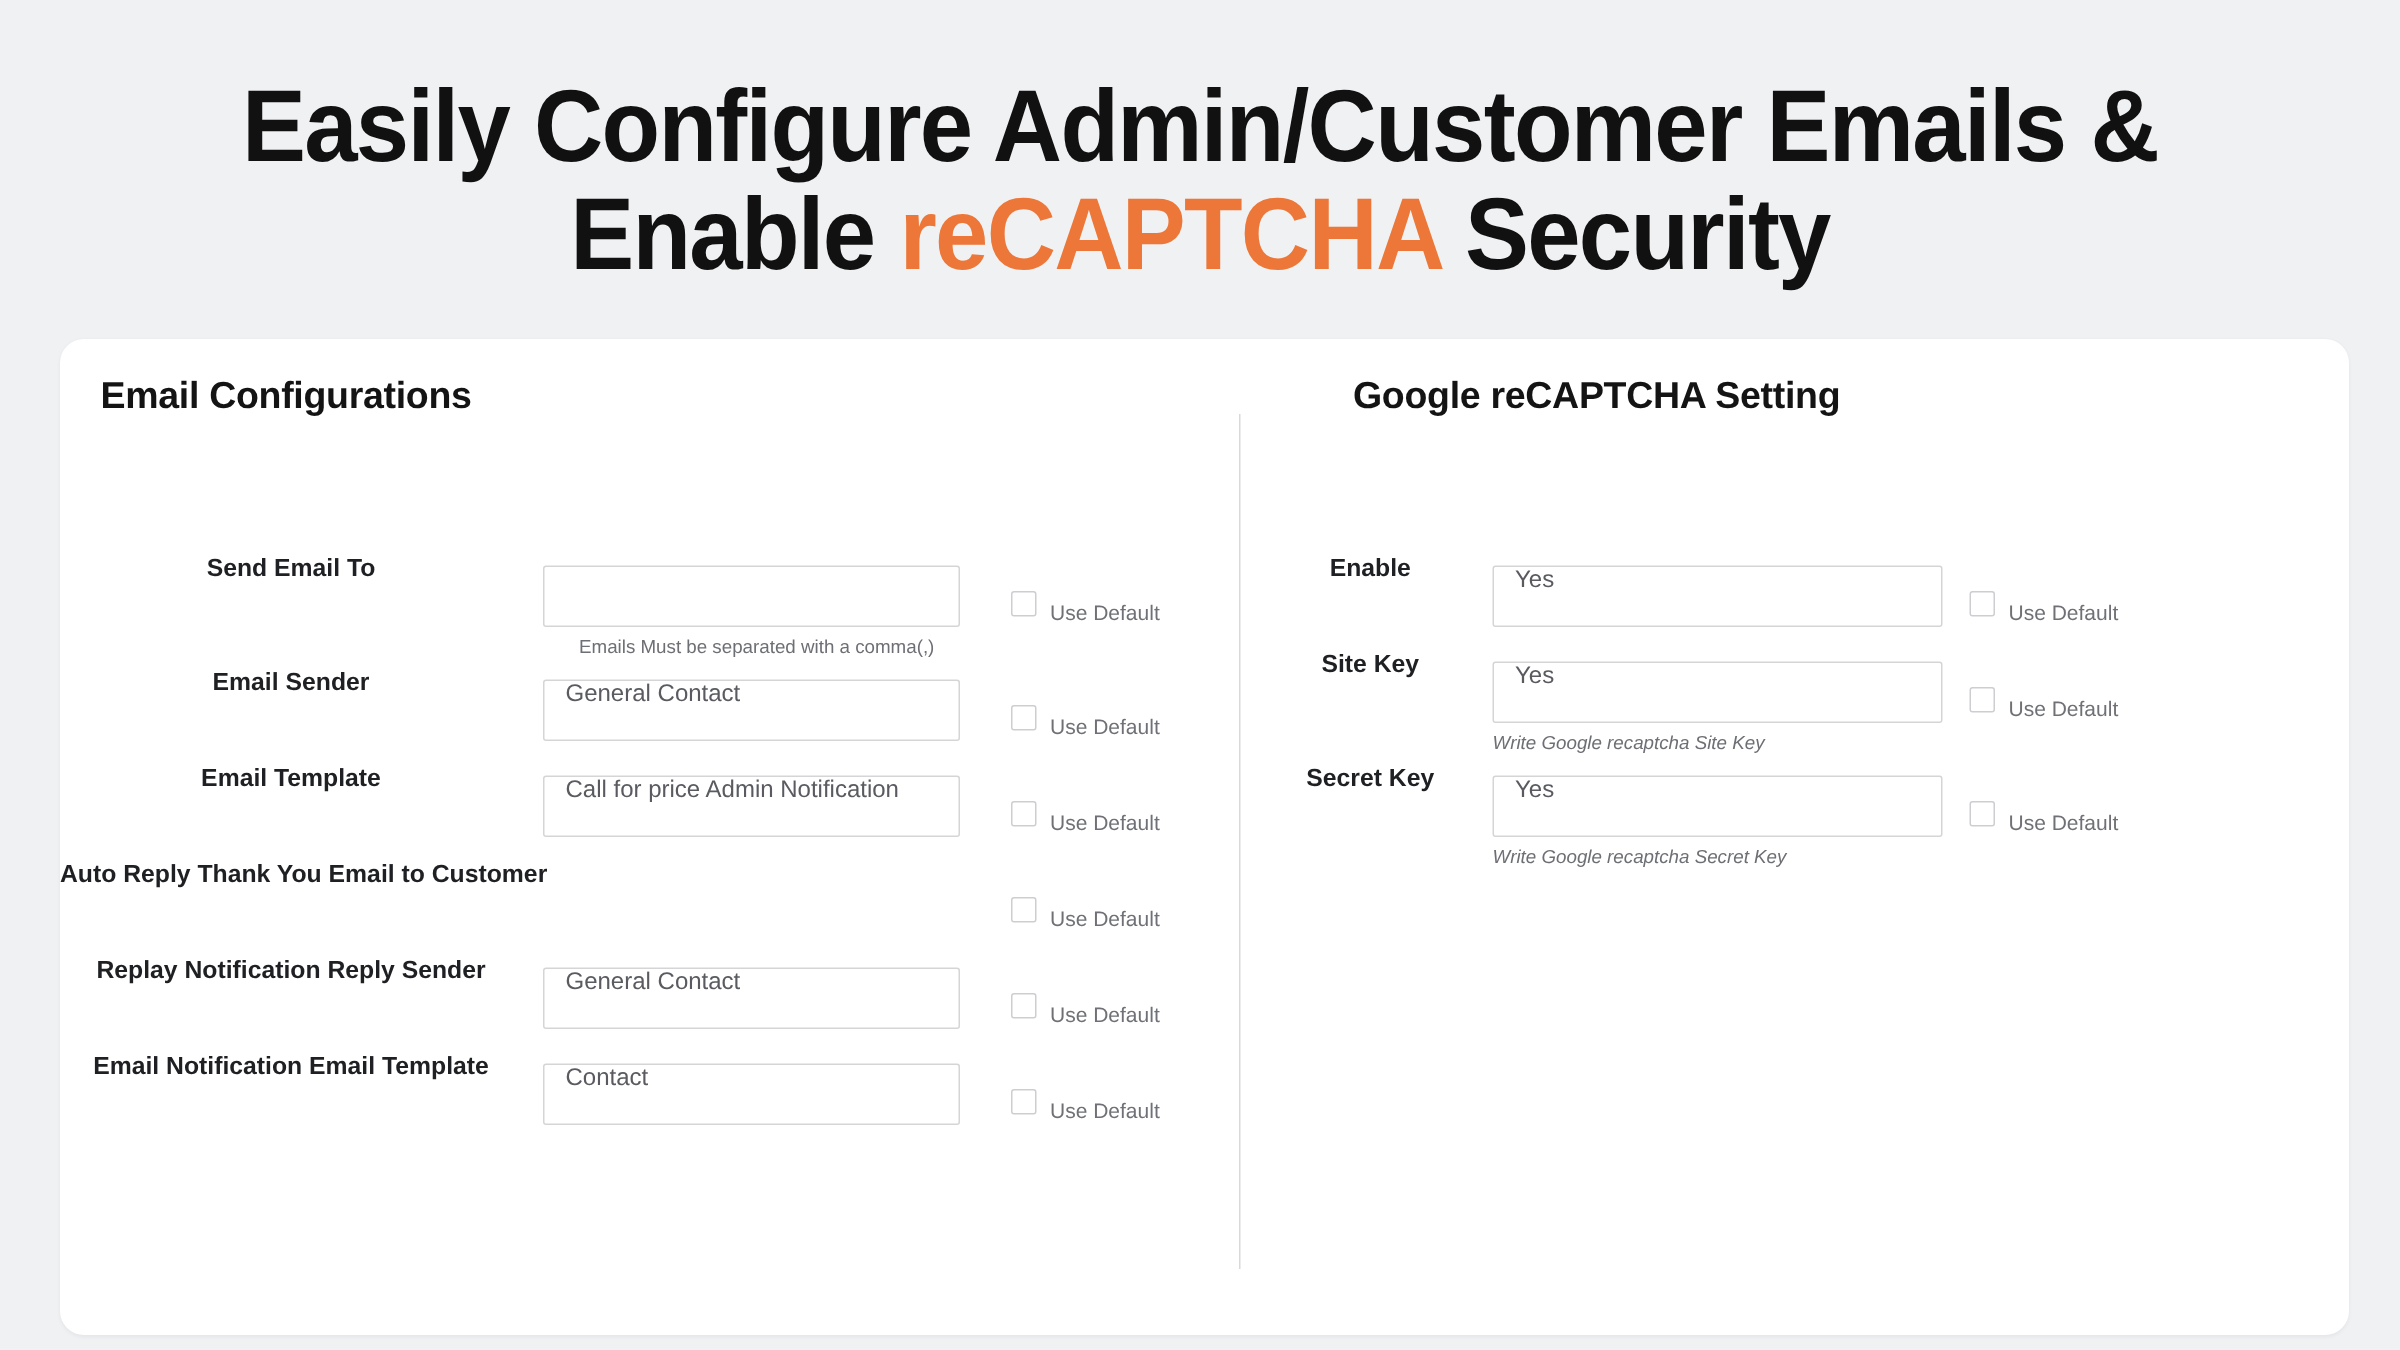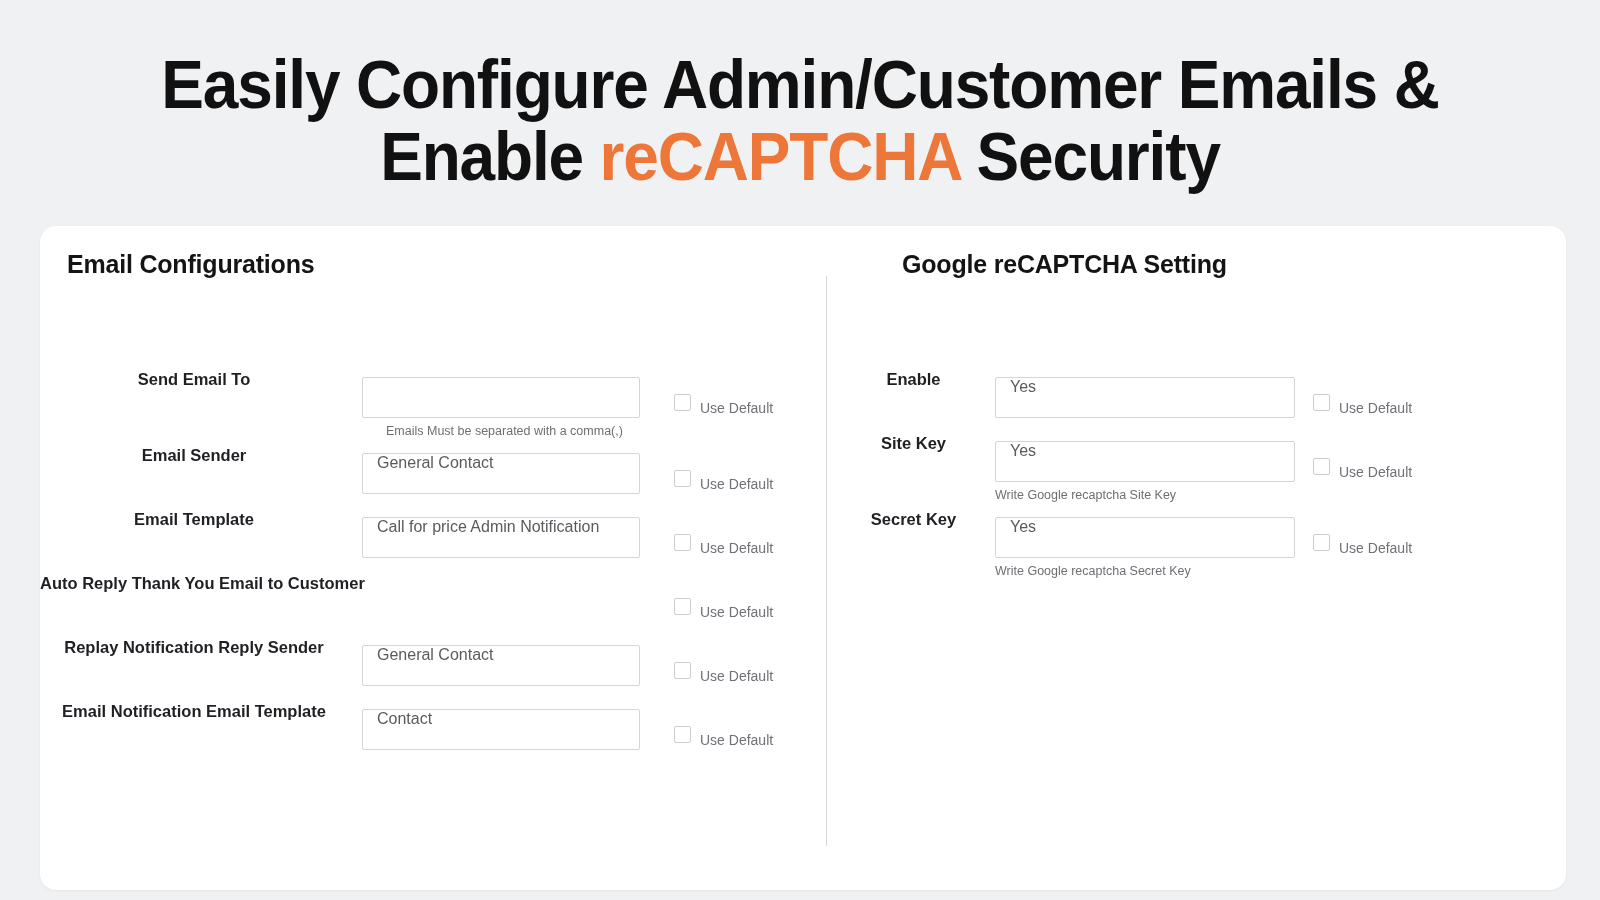--- a/index.html
+++ b/index.html
@@ -147,21 +147,21 @@
 
   .field-hint {
     position: absolute;
     font-size: 12.5px;
     color: #6d6f74;
     white-space: nowrap;
     top: 70px;
   }
 
   .panel-left .field-hint  { left: 326px; margin-left: 20px; }
-  .panel-right .field-hint { left: 168px; }
+  .panel-right .field-hint { left: 168px; font-style: italic; }
 
   
   .use-default {
     position: absolute;
     display: flex;
     align-items: center;
     gap: 9px;
     top: 34px;
   }
 

